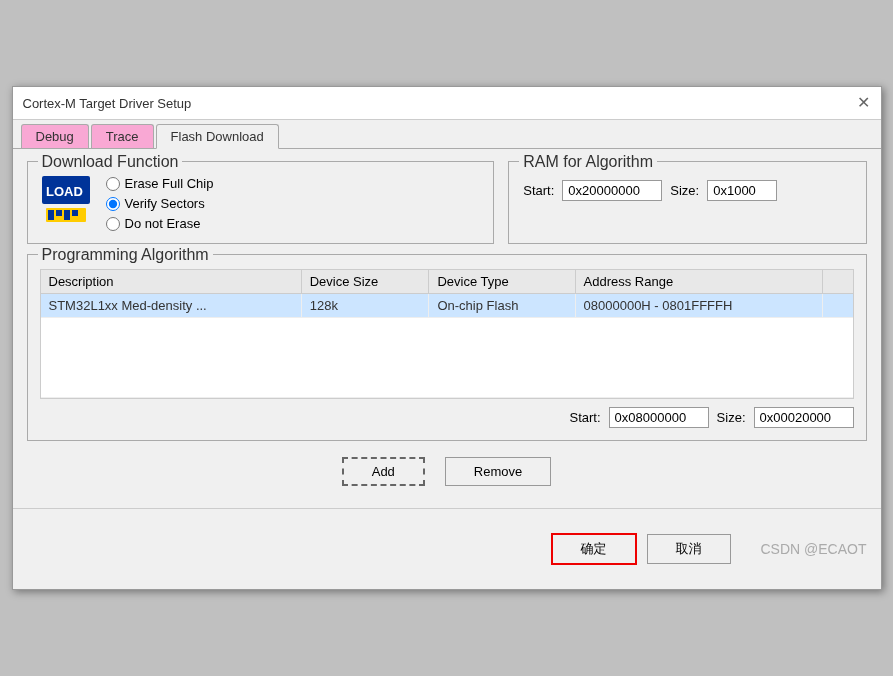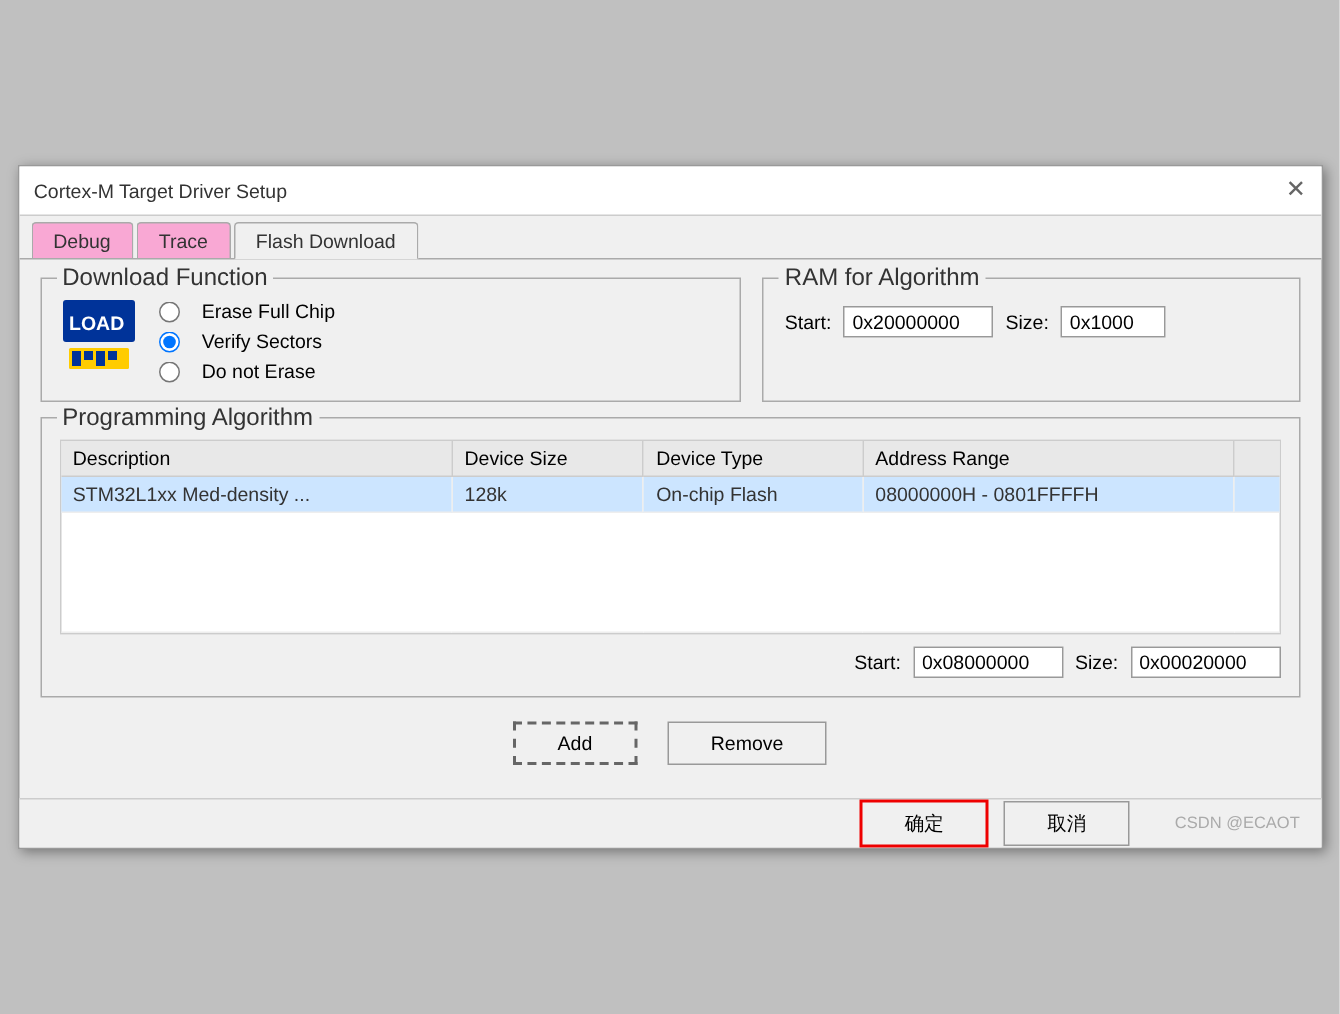--- a/index.html
+++ b/index.html
@@ -115,21 +115,21 @@
       margin-right: 10px;
     }
     .checkbox-group {
       display: flex;
       flex-direction: column;
       gap: 5px;
     }
     .radio-label, .checkbox-label {
       display: flex;
       align-items: center;
-      gap: 15px;
+      gap: 5px;
       cursor: pointer;
       white-space: nowrap;
     }
     input[type="radio"], input[type="checkbox"] {
       cursor: pointer;
       width: 14px;
       height: 14px;
     }
     .ram-inner {
       margin-top: 8px;
@@ -213,40 +213,40 @@
       border: 1px solid #999;
       cursor: pointer;
       min-width: 80px;
     }
     .btn-add {
       border: 2px dashed #666;
       background: #f0f0f0;
     }
     .footer {
       border-top: 1px solid #ccc;
-      padding: 0 14px;
+      padding: 24px 14px;
       display: flex;
       justify-content: flex-end;
       align-items: center;
       gap: 10px;
       background: #f0f0f0;
     }
     .footer-btn {
       padding: 5px 28px;
       font-size: 13px;
       background: #f0f0f0;
       border: 1px solid #999;
       cursor: pointer;
       min-width: 80px;
     }
     .footer-btn.confirm {
       border: 2px solid #e00;
     }
     .watermark {
-      font-size: 11px;
+      font-size: 14px;
       color: #aaa;
       margin-left: 20px;
     }
   </style>
 </head>
 <body>
 
 <div class="window">
 
   <div class="titlebar">

